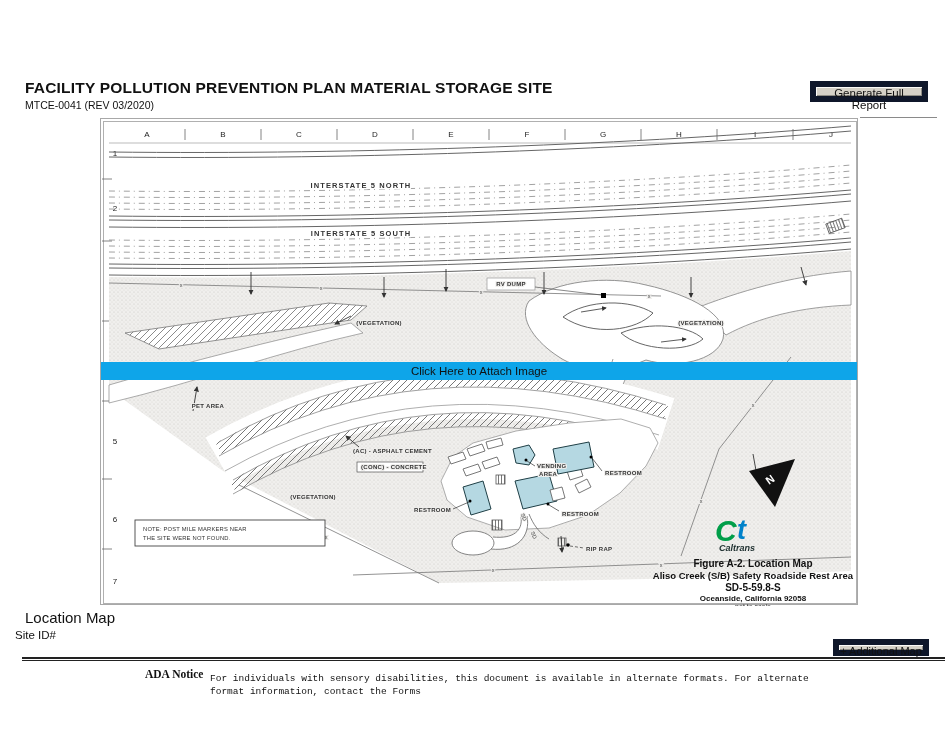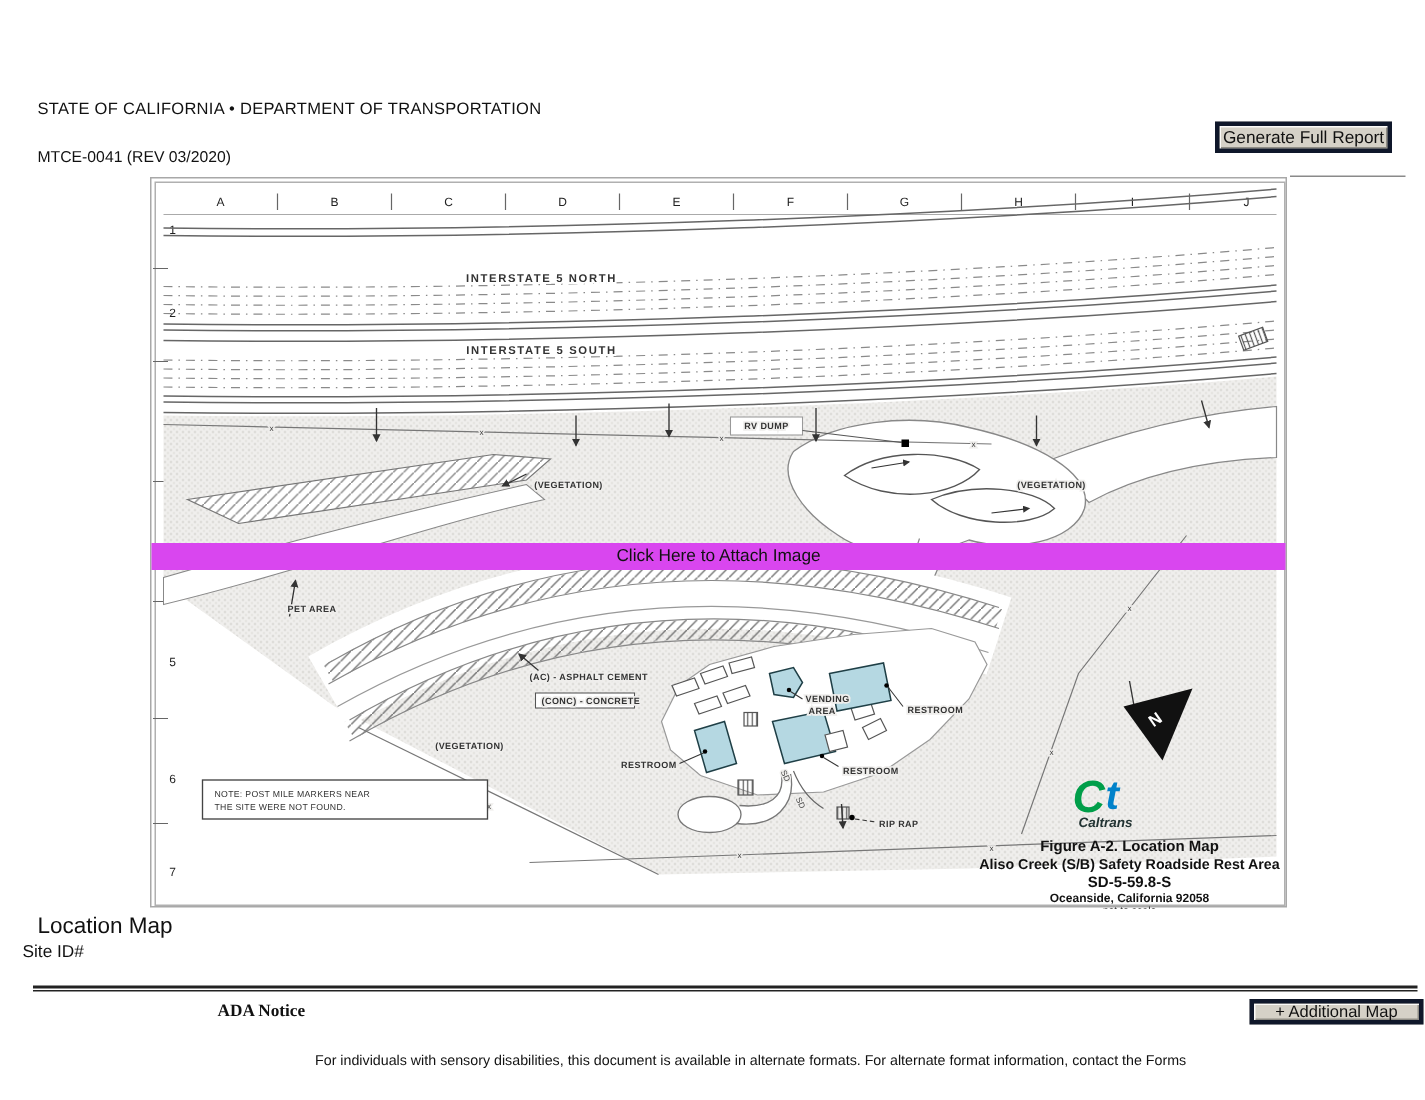--- a/index.html
+++ b/index.html
@@ -4,38 +4,38 @@
 <style>
   * { margin:0; padding:0; box-sizing:border-box; }
   html,body { width:950px; height:733px; background:#fff; font-family:"Liberation Sans",sans-serif; overflow:hidden; }
   .page { position:relative; width:950px; height:733px; background:#fff; }
 
   
   .agency { position:absolute; left:25px; top:67px; font-size:11px; color:#111; letter-spacing:.2px; }
   .title  { position:absolute; left:25px; top:79px; font-size:15.5px; font-weight:bold; color:#111; letter-spacing:.2px; }
   .formno { position:absolute; left:25px; top:99px; font-size:10.5px; color:#111; }
 
-  .btn { font-family:"Liberation Sans",sans-serif; background:#d5d1c7; border:3px solid #0f172a;
+  .btn { font-family:"Liberation Sans",sans-serif; background:#d5d1c7; border:6px solid #0f172a;
          box-shadow:inset 1px 1px 0 #fbfaf7, inset -1px -1px 0 #8f8d85; color:#111; cursor:pointer; }
   .btn-generate { position:absolute; left:810px; top:81px; width:118px; height:21px; font-size:11.5px; }
-  .btn-addmap   { position:absolute; left:833px; top:666px; width:116px; height:17px; font-size:11px; }
+  .btn-addmap   { position:absolute; left:833px; top:639px; width:96px; height:17px; font-size:11px; }
 
   .field-topline { position:absolute; left:860px; top:117px; width:77px; height:1px; background:#8a8a8a; }
 
   
   .map-frame { position:absolute; left:100px; top:118px; width:758px; height:487px; border:1px solid #a8a8a8; background:#fff; }
-  .attach-band { position:absolute; left:0; top:243px; width:100%; height:18px; background:#d946ef; display:flex; align-items:center; justify-content:center; }
+  .attach-band { position:absolute; left:0; top:243px; width:100%; height:18px; background:#0ea5e9; display:flex; align-items:center; justify-content:center; }
   .attach-link { font-size:11.5px; color:#111; cursor:pointer; }
 
   .loc-label  { position:absolute; left:25px; top:609px; font-size:15px; color:#111; }
   .site-label { position:absolute; left:15px; top:629px; font-size:11.5px; color:#111; }
 
   .rule { position:absolute; left:22px; top:657px; width:923px; height:4px; border-top:2px solid #222; border-bottom:1px solid #222; }
   .ada-label { position:absolute; left:145px; top:668px; font-size:11.5px; font-weight:bold; color:#111;font-family:Liberation Serif, serif; }
-  .ada-text  { position:absolute; left:210px; top:701px; width:628px; font-size:9.5px; line-height:13px; color:#111; }
+  .ada-text  { position:absolute; left:210px; top:672px; width:628px; font-size:9.5px; line-height:13px; color:#111;font-family:Liberation Mono, monospace; }
 
   
   text { font-family:"Liberation Sans",sans-serif; }
   .grid-letter { font-size:8px; fill:#222; text-anchor:middle; }
   .hwy-label { font-size:7.5px; font-weight:bold; fill:#333; letter-spacing:1.1px; text-anchor:middle;
                paint-order:stroke; stroke:#fff; stroke-width:2.5px; }
   .map-label { font-size:6px; font-weight:bold; fill:#333; letter-spacing:.3px;
                paint-order:stroke; stroke:#efeeec; stroke-width:2.2px; }
   .map-label.mid { text-anchor:middle; }
   .fence-x { font-size:5.5px; fill:#444; text-anchor:middle; paint-order:stroke; stroke:#efeeec; stroke-width:2px; }
@@ -43,21 +43,21 @@
   .cap1 { font-size:10px; font-weight:bold; fill:#111; text-anchor:middle; }
   .cap2 { font-size:9.5px; font-weight:bold; fill:#111; text-anchor:middle; }
   .cap4 { font-size:8px; font-weight:bold; fill:#111; text-anchor:middle; }
   .cap5 { font-size:7px; fill:#333; text-anchor:middle; }
 </style>
 </head>
 <body>
 
 <div class="page">
 
-  <div class="agency">STATE OF CALIFORNIA • DEPARTMENT OF TRANSPORTATION</div>
+  <div class="title">FACILITY POLLUTION PREVENTION PLAN MATERIAL STORAGE SITE</div>
   <div class="formno">MTCE-0041 (REV 03/2020)</div>
 
   <button class="btn btn-generate">Generate Full Report</button>
 
   <div class="field-topline"></div>
 
   <div class="map-frame">
     <svg viewBox="0 0 758 487" width="758" height="487">
       <defs>
         <pattern id="stip" width="4" height="4" patternUnits="userSpaceOnUse">

